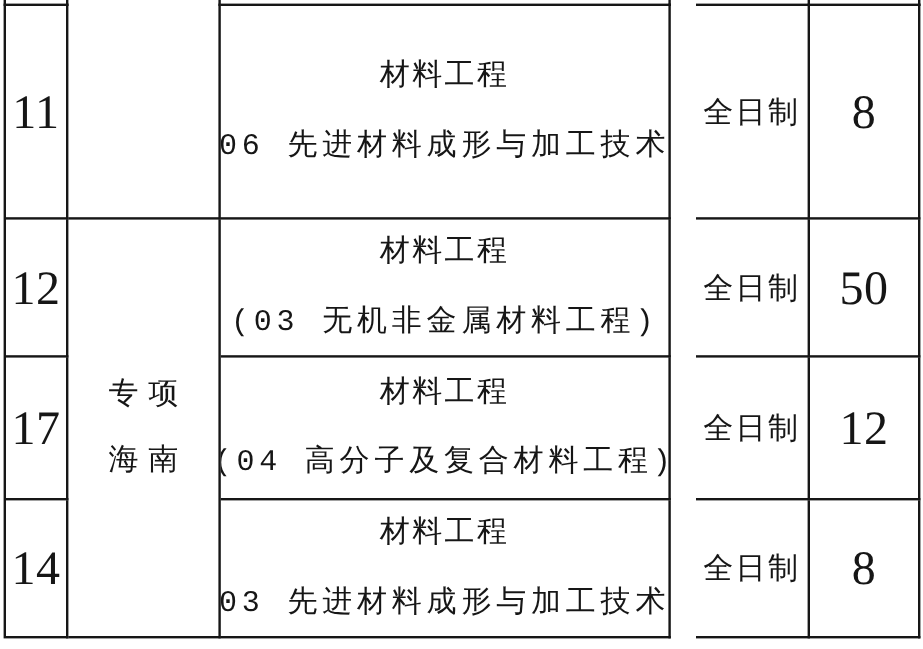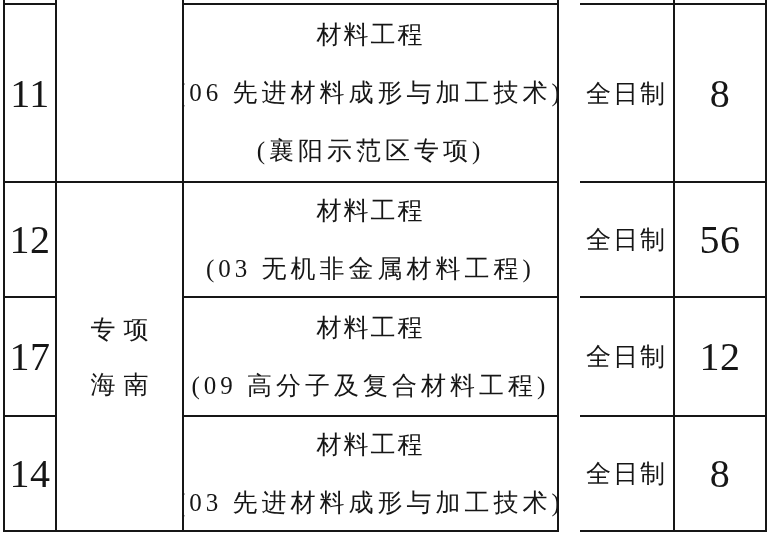--- a/index.html
+++ b/index.html
@@ -35,21 +35,21 @@
     border-right: 2px solid #161616;
     border-bottom: 2px solid #161616;
     display: flex;
     flex-direction: column;
     align-items: center;
     justify-content: center;
     text-align: center;
     overflow: hidden;
   }
   .bt { border-top: 2px solid #161616; }
-  .line { line-height: 58px; white-space: nowrap; }
+  .line { line-height: 58px; white-space: nowrap; font-family: Liberation Mono, monospace; }
   .num { font-size: 40px; letter-spacing: 0.5px; }
   .cjk { font-size: 25px; }
   .t-line { font-size: 25px; letter-spacing: 2px; }
   .s-line { font-size: 25px; letter-spacing: 4px; }
   .mode { font-size: 25px; letter-spacing: 2px; margin-left: 21px; }
   .wide { letter-spacing: 8px; text-indent: 8px; }
   
   .stub {
     position: absolute;
     top: 0;
@@ -65,48 +65,47 @@
 
   <div class="tbl">
 
     <div class="cell bt num" style="grid-area:1/1/2/2">11</div>
 
     <div class="cell" style="grid-area:1/2/2/3"></div>
 
     <div class="cell bt" style="grid-area:1/3/2/4">
       <div class="line t-line">材料工程</div>
       <div class="line s-line">(06 先进材料成形与加工技术)</div>
-      <div class="line s-line">(襄阳示范区专项)</div>
     </div>
 
     <div class="cell bt mode" style="grid-area:1/4/2/5">全日制</div>
 
     <div class="cell bt num" style="grid-area:1/5/2/6">8</div>
 
     <div class="cell" style="grid-area:2/2/5/3">
       <div class="line cjk wide" style="line-height:55px">专项</div>
       <div class="line cjk wide" style="line-height:55px">海南</div>
     </div>
 
     <div class="cell num" style="grid-area:2/1/3/2">12</div>
 
     <div class="cell" style="grid-area:2/3/3/4">
       <div class="line t-line">材料工程</div>
       <div class="line s-line">(03 无机非金属材料工程)</div>
     </div>
 
     <div class="cell mode" style="grid-area:2/4/3/5">全日制</div>
 
-    <div class="cell num" style="grid-area:2/5/3/6">56</div>
+    <div class="cell num" style="grid-area:2/5/3/6">50</div>
 
     <div class="cell num" style="grid-area:3/1/4/2">17</div>
 
     <div class="cell" style="grid-area:3/3/4/4">
       <div class="line t-line">材料工程</div>
-      <div class="line s-line">(09 高分子及复合材料工程)</div>
+      <div class="line s-line">(04 高分子及复合材料工程)</div>
     </div>
 
     <div class="cell mode" style="grid-area:3/4/4/5">全日制</div>
 
     <div class="cell num" style="grid-area:3/5/4/6">12</div>
 
     <div class="cell num" style="grid-area:4/1/5/2">14</div>
 
     <div class="cell" style="grid-area:4/3/5/4">
       <div class="line t-line">材料工程</div>

